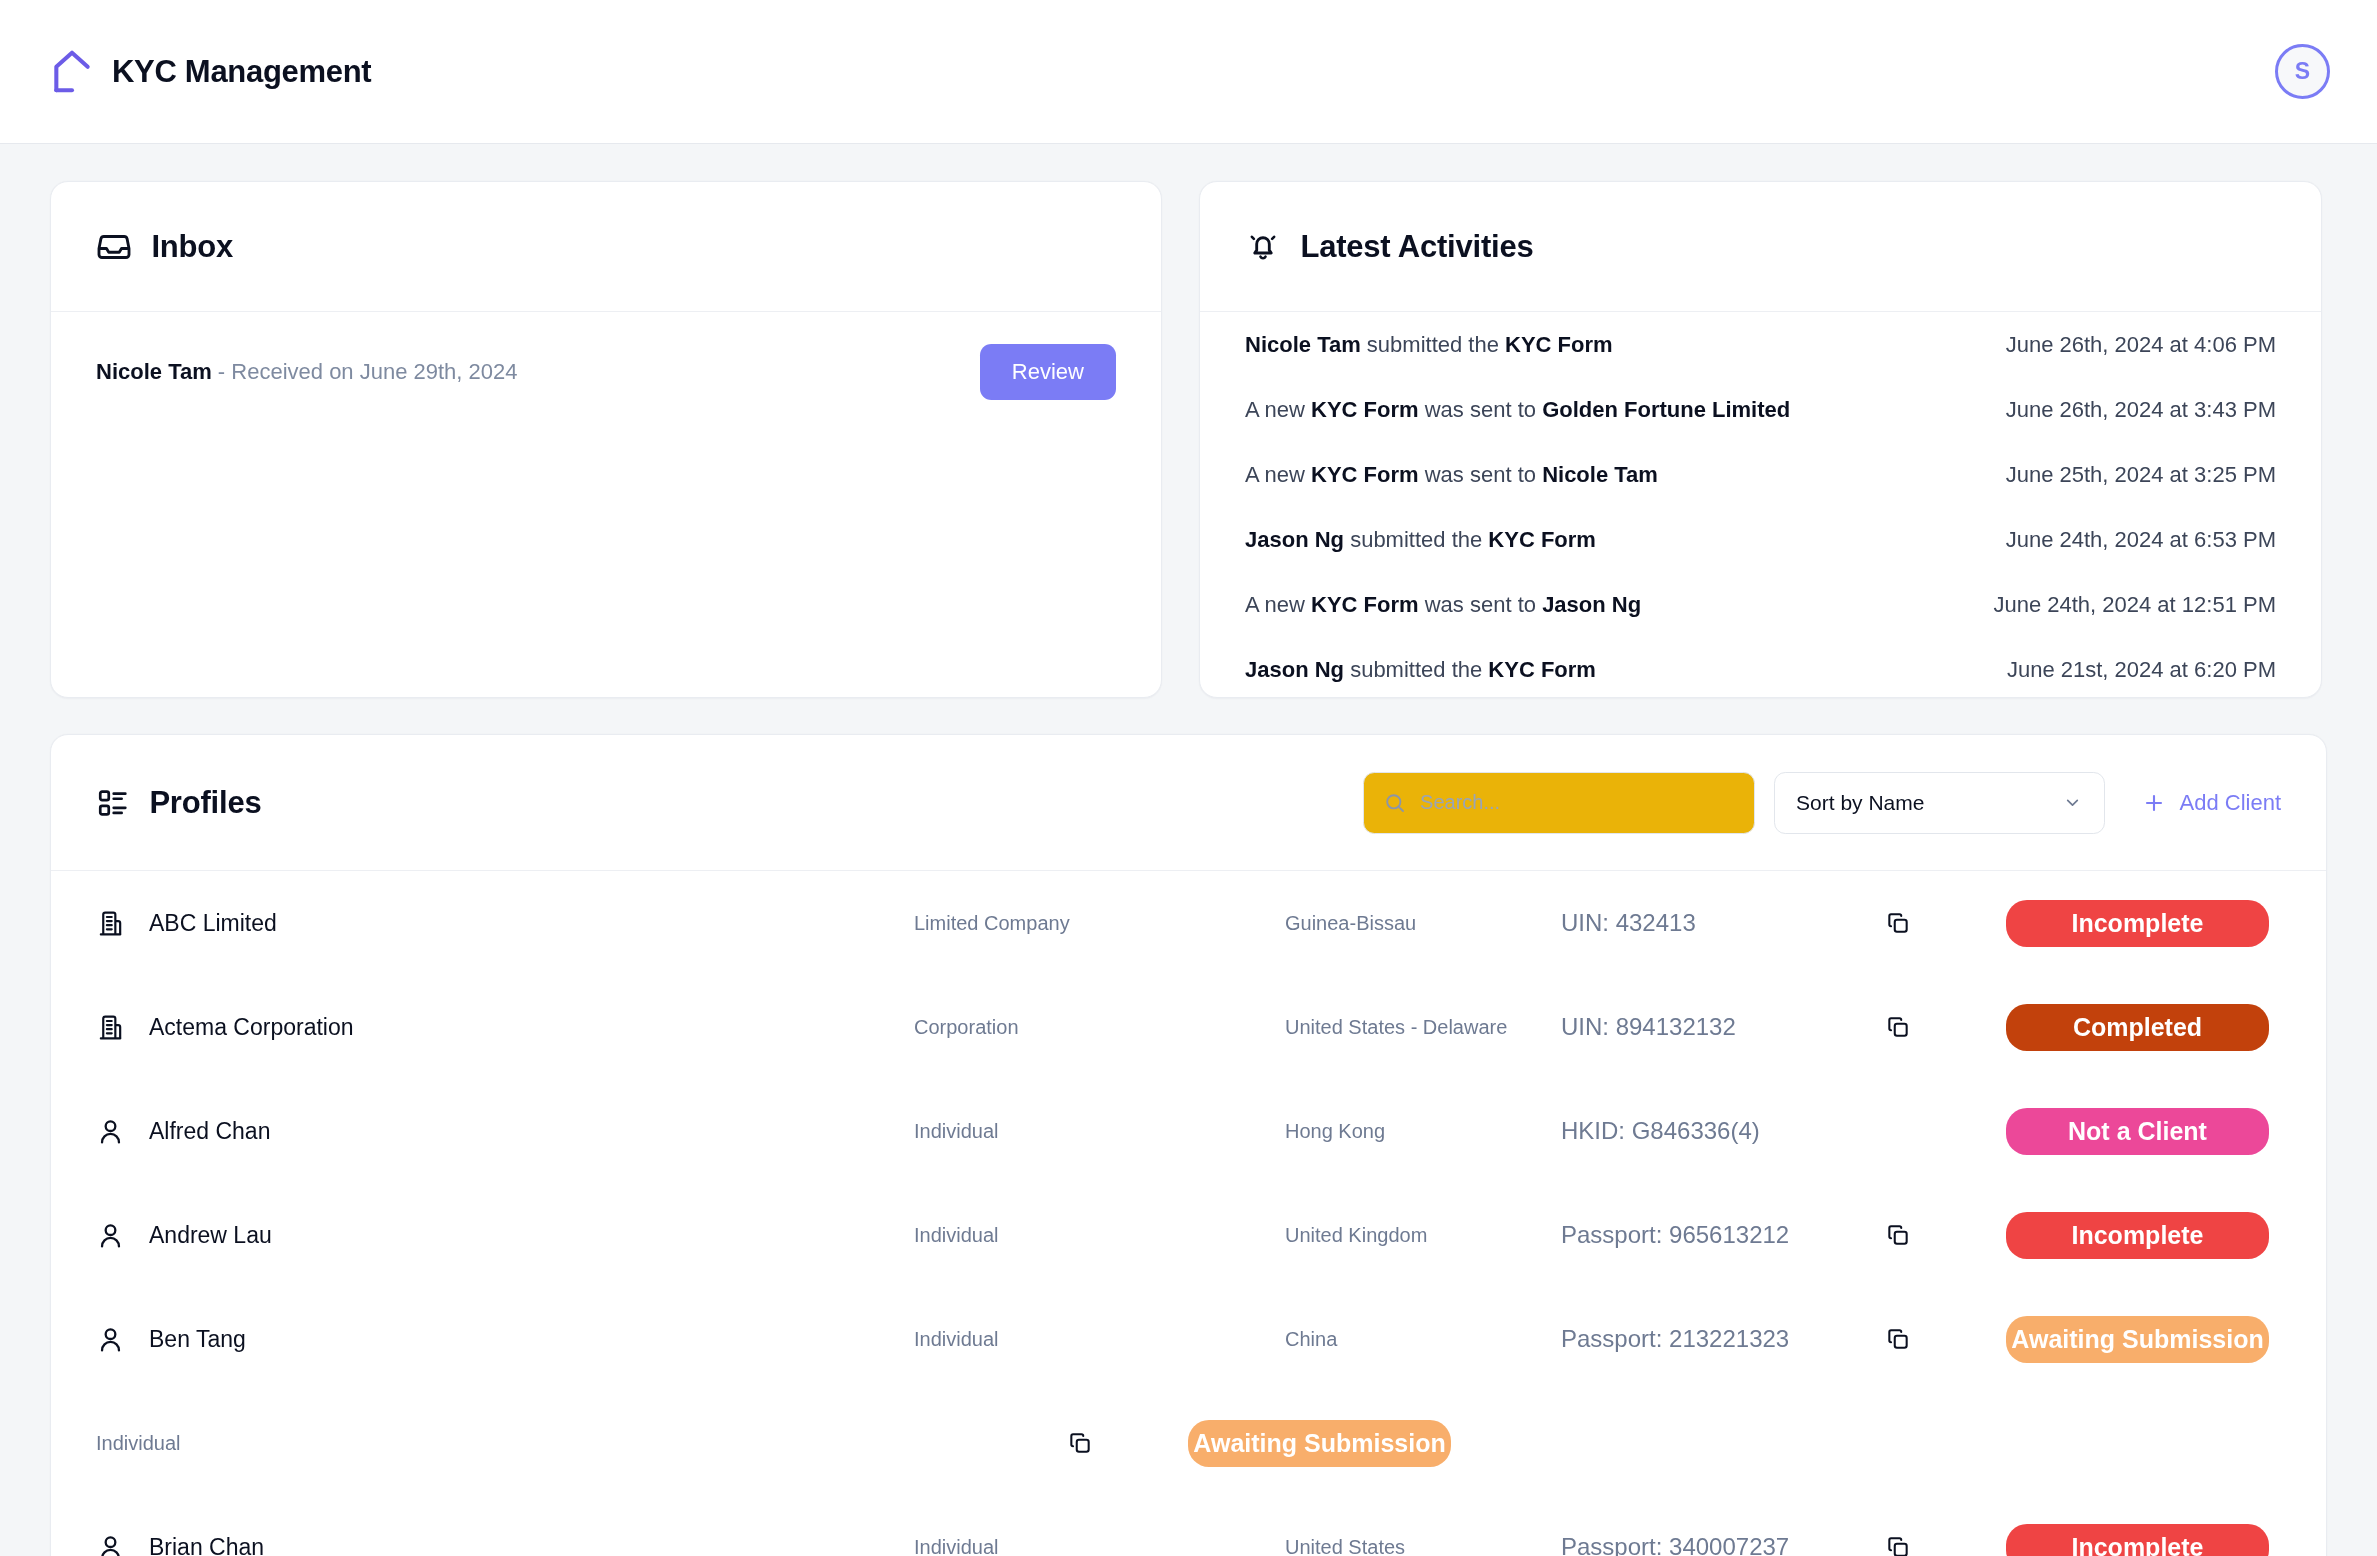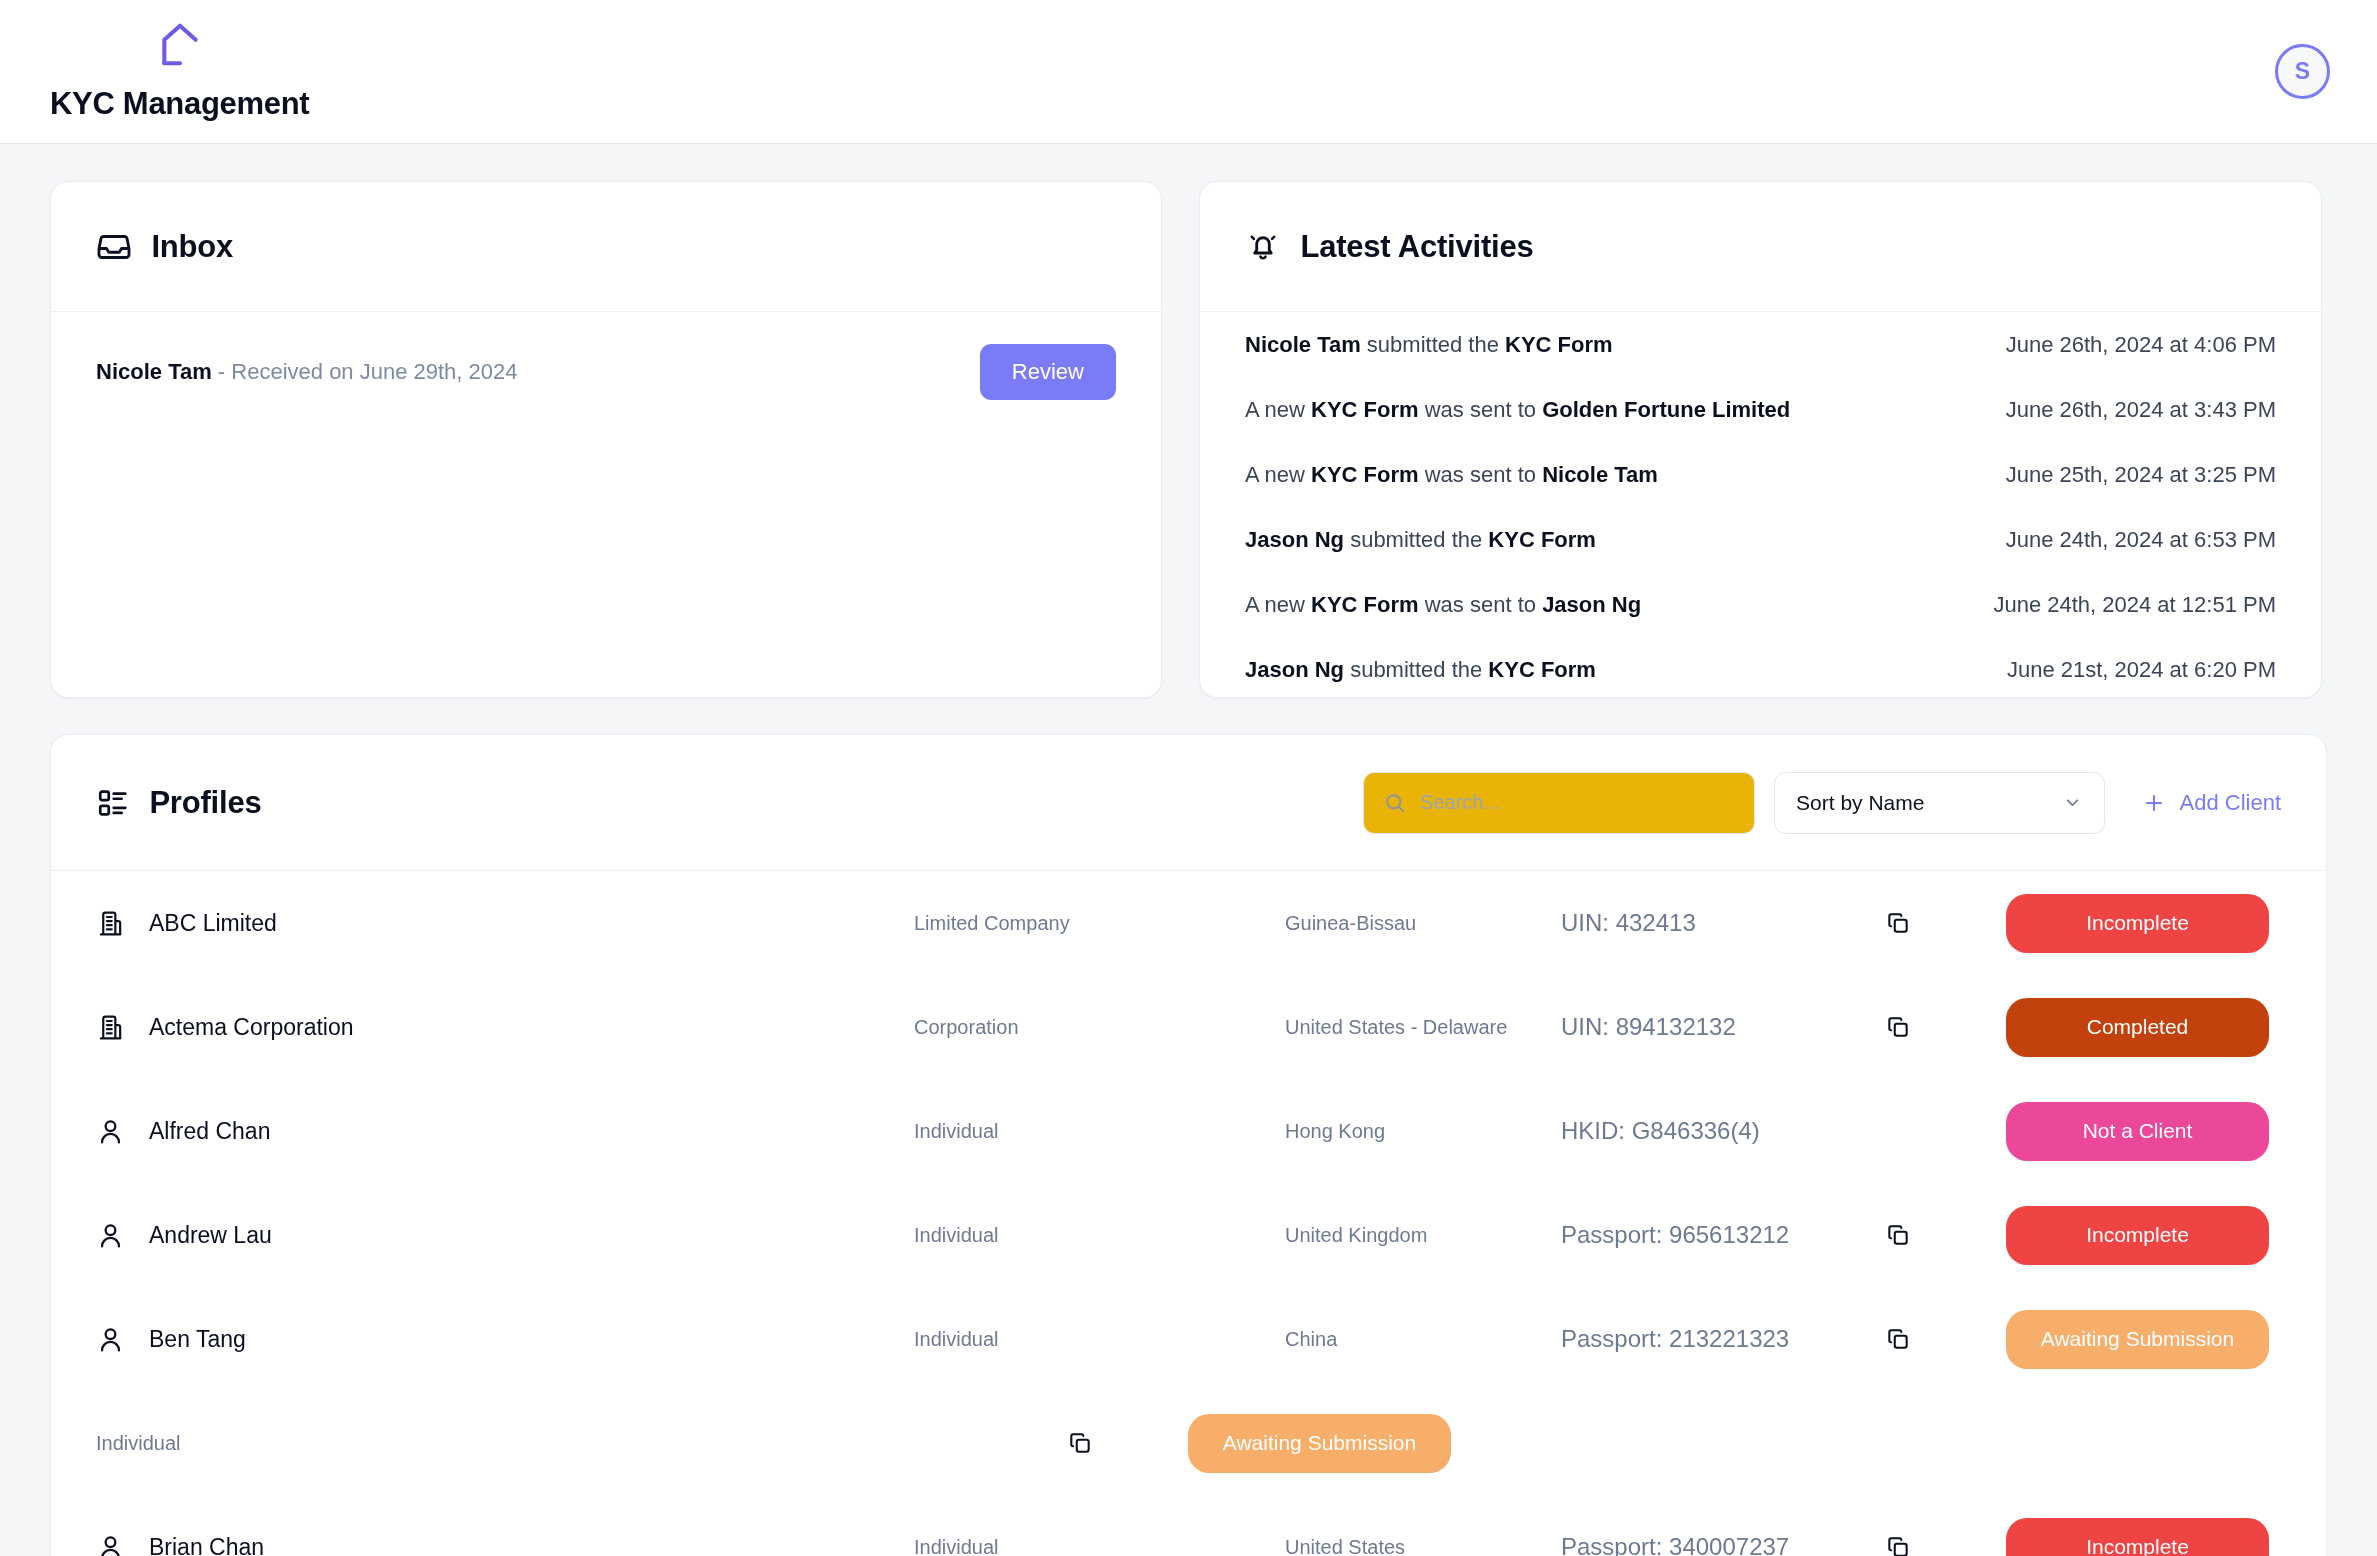--- a/index.html
+++ b/index.html
@@ -15,21 +15,21 @@
   
   .topbar {
     height: 144px;
     background: #FFFFFF;
     border-bottom: 0.8px solid #E6E9EE;
     display: flex;
     align-items: center;
     justify-content: space-between;
     padding: 0 47px 0 50px;
   }
-  .brand { display: flex; align-items: center; gap: 18px; flex-direction: column; }
+  .brand { display: flex; align-items: center; gap: 18px; }
   .brand-logo { width: 44px; height: 47px; display: block; }
   .brand-title {
     font-size: 31px;
     font-weight: bold;
     color: #0B1020;
     letter-spacing: -0.3px;
   }
   .avatar {
     width: 55px; height: 55px;
     border-radius: 50%;
@@ -179,24 +179,24 @@
   .col-name { width: 818px; display: flex; align-items: center; gap: 24px; }
   .col-name .pname { font-size: 23px; color: #0B1020; }
   .col-type { width: 371px; font-size: 20px; color: #6E7A92; }
   .col-country { width: 276px; font-size: 20px; color: #6E7A92; line-height: 1.55; }
   .col-id { width: 324px; font-size: 24px; color: #6E7A92; }
   .col-copy { width: 117px; display: flex; align-items: center; }
   .col-status { width: 267px; display: flex; justify-content: flex-end; }
 
   .pill {
     width: 263px;
-    height: 59px;
+    height: 47px;
     border-radius: 21px;
     display: flex; align-items: center; justify-content: center;
-    color: #FFFFFF; font-size: 21px; font-weight: normal;
+    color: #FFFFFF; font-size: 25px; font-weight: bold;
   }
   .pill.incomplete { background: #EF4444; }
   .pill.completed { background: #c2410c; }
   .pill.notclient { background: #ec4899; }
   .pill.awaiting { background: #F8AE6B; }
 
   .ico { display: block; }
   .copy-btn { cursor: pointer; }
 </style>
 </head>

